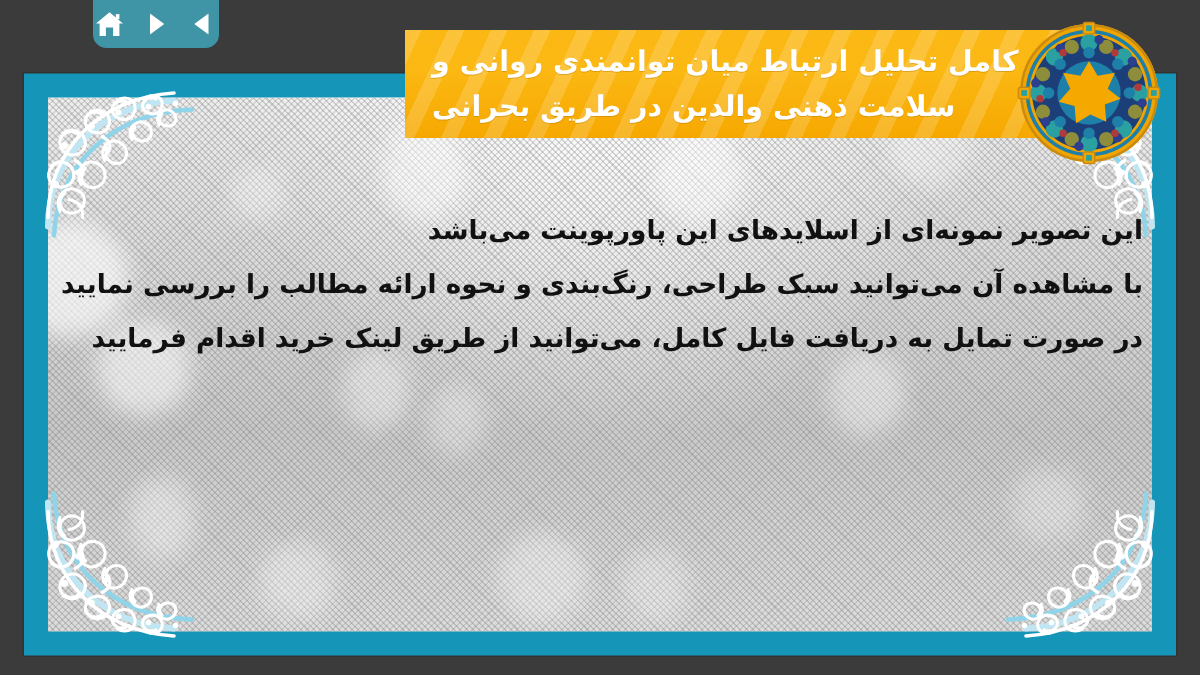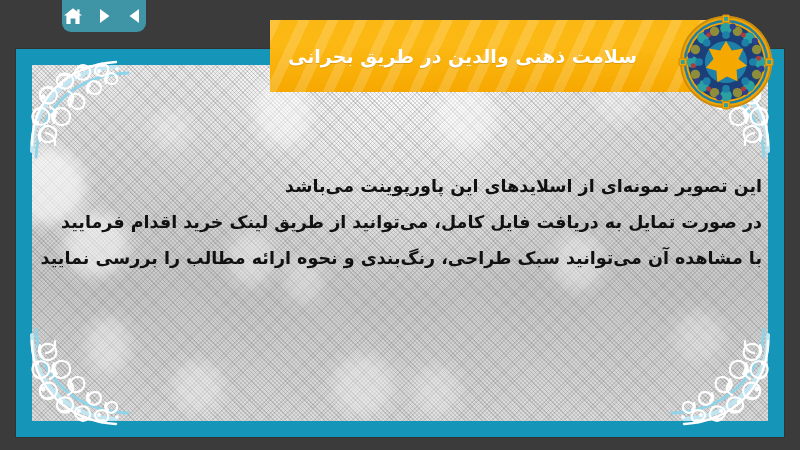--- a/index.html
+++ b/index.html
@@ -74,21 +74,20 @@
   }
 
   
   .medallion{position:absolute;left:678px;top:14px;width:96px;height:96px;z-index:35;}
 
   
   .body-text{
     position:absolute;left:40px;top:136px;width:722px;
     z-index:20;text-align:right;direction:rtl;
     color:#111;
-    margin-top:32px;
   }
   .body-text .bline{
     font-size:17.5px;line-height:36px;font-weight:700;white-space:nowrap;
     font-family:"DejaVu Sans","Liberation Sans",sans-serif;
   }
 </style>
 </head>
 <body>
 
 <div id="stage">
@@ -252,20 +251,21 @@
           <circle cx="83" cy="22" r="1.9"></circle>
         <circle cx="21" cy="74" r="2.3"></circle>
           <circle cx="36" cy="66" r="2"></circle>
         <circle cx="54" cy="50" r="1.9"></circle>
           <circle cx="101" cy="20" r="1.8"></circle>
       </g>
     </svg>
   </div>
 
   <div class="banner">
+    <div class="tline">کامل تحلیل ارتباط میان توانمندی روانی و</div>
     <div class="tline">سلامت ذهنی والدین در طریق بحرانی</div>
   </div>
 
   <svg class="medallion" viewBox="0 0 100 100">
     <defs>
       <g id="petal-ring"></g>
     </defs>
     <circle cx="50" cy="50" r="48" fill="#f0a500"></circle>
     <circle cx="50" cy="50" r="47" fill="none" stroke="#c98a12" stroke-width="1.6"></circle>
     <circle cx="50" cy="50" r="44" fill="#1e7fa8"></circle>
@@ -340,17 +340,17 @@
     <g fill="#2aa0a0">
       <rect x="48" y="3" width="4" height="4"></rect>
       <rect x="48" y="93" width="4" height="4"></rect>
       <rect x="3" y="48" width="4" height="4"></rect>
       <rect x="93" y="48" width="4" height="4"></rect>
     </g>
   </svg>
 
   <div class="body-text">
     <div class="bline">این تصویر نمونه‌ای از اسلایدهای این پاورپوینت می‌باشد</div>
+    <div class="bline">با مشاهده آن می‌توانید سبک طراحی، رنگ‌بندی و نحوه ارائه مطالب را بررسی نمایید</div>
     <div class="bline">در صورت تمایل به دریافت فایل کامل، می‌توانید از طریق لینک خرید اقدام فرمایید</div>
-    <div class="bline">با مشاهده آن می‌توانید سبک طراحی، رنگ‌بندی و نحوه ارائه مطالب را بررسی نمایید</div>
   </div>
 
 </div>
 
 </body></html>

